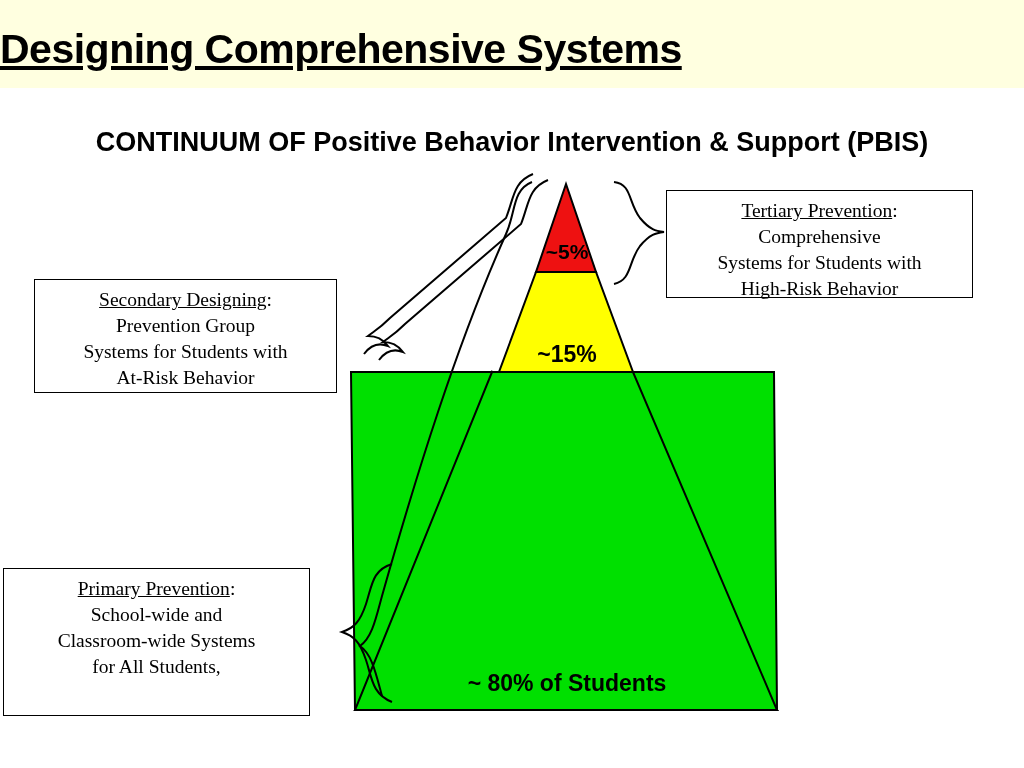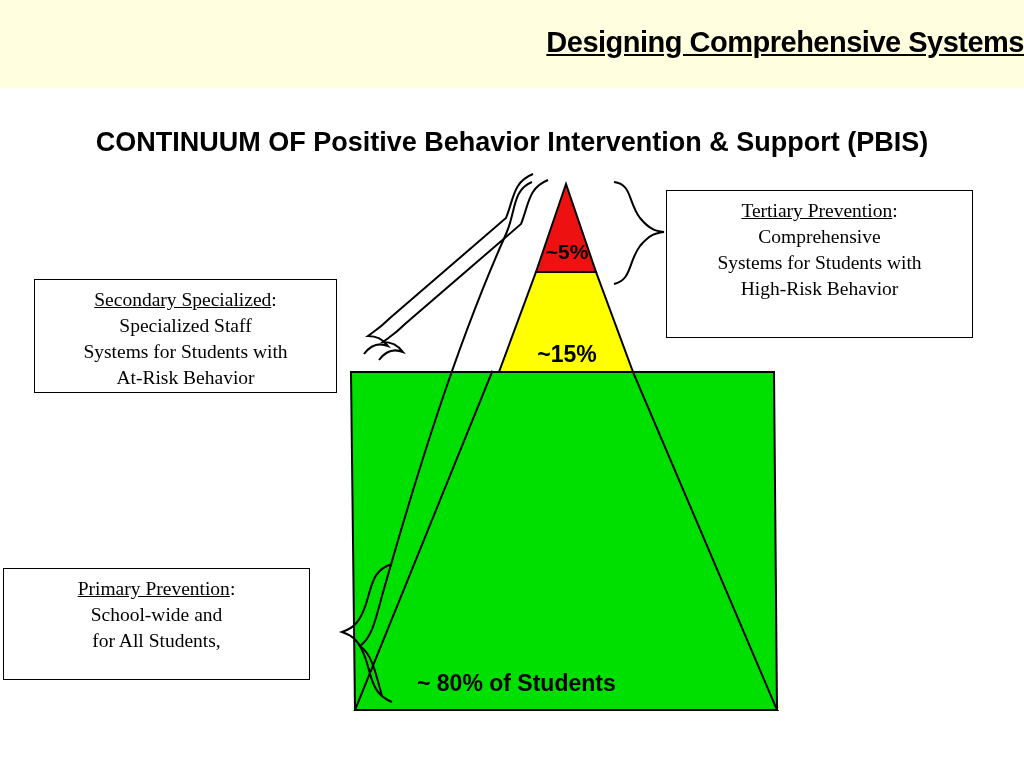--- a/index.html
+++ b/index.html
@@ -22,24 +22,24 @@
     top: 0;
     width: 1024px;
     height: 88px;
     background: #ffffe0;
   }
   #slide-title {
     position: absolute;
     left: 0;
     top: 26px;
     width: 1024px;
-    text-align: right;
+    text-align: left;
     font-family: "Liberation Sans", sans-serif;
     font-weight: bold;
-    font-size: 29px;
+    font-size: 41px;
     color: #000000;
     text-decoration: underline;
     letter-spacing: -0.5px;
   }
 
   #slide-subtitle {
     position: absolute;
     left: 30px;
     top: 96px;
     width: 964px;
@@ -85,21 +85,21 @@
     left: 497px;
     top: 341px;
     width: 140px;
     text-align: center;
     font-size: 23px;
   }
   #label-tier1 {
     left: 417px;
     top: 670px;
     width: 300px;
-    text-align: left;
+    text-align: center;
     font-size: 23px;
   }
 
   
   .callout {
     position: absolute;
     border: 1px solid #000000;
     background: #ffffff;
     font-family: "Liberation Serif", serif;
     font-size: 19.5px;
@@ -109,33 +109,33 @@
     padding: 7px 8px;
     box-sizing: border-box;
   }
   .callout .head {
     text-decoration: underline;
   }
   #callout-tertiary {
     left: 666px;
     top: 190px;
     width: 307px;
-    height: 148px;
+    height: 108px;
   }
   #callout-secondary {
     left: 34px;
     top: 279px;
     width: 303px;
     height: 114px;
   }
   #callout-primary {
     left: 3px;
     top: 568px;
     width: 307px;
-    height: 112px;
+    height: 148px;
   }
 
   
   .brace-svg {
     position: absolute;
     pointer-events: none;
   }
 </style>
 </head>
 <body>
@@ -184,26 +184,27 @@
   <div>
     <span class="head">Tertiary Prevention</span><span>:</span>
   </div>
   <div>Comprehensive</div>
   <div>Systems for Students with</div>
   <div>High-Risk Behavior</div>
 </div>
 
 <div class="callout" id="callout-secondary">
   <div>
-    <span class="head">Secondary Specialized</span><span>:</span>
+    <span class="head">Secondary Designing</span><span>:</span>
   </div>
-  <div>Specialized Staff</div>
+  <div>Prevention Group</div>
   <div>Systems for Students with</div>
   <div>At-Risk Behavior</div>
 </div>
 
 <div class="callout" id="callout-primary">
   <div>
     <span class="head">Primary Prevention</span><span>:</span>
   </div>
   <div>School-wide and</div>
+  <div>Classroom-wide Systems</div>
   <div>for All Students,</div>
 </div>
 
 </body></html>

